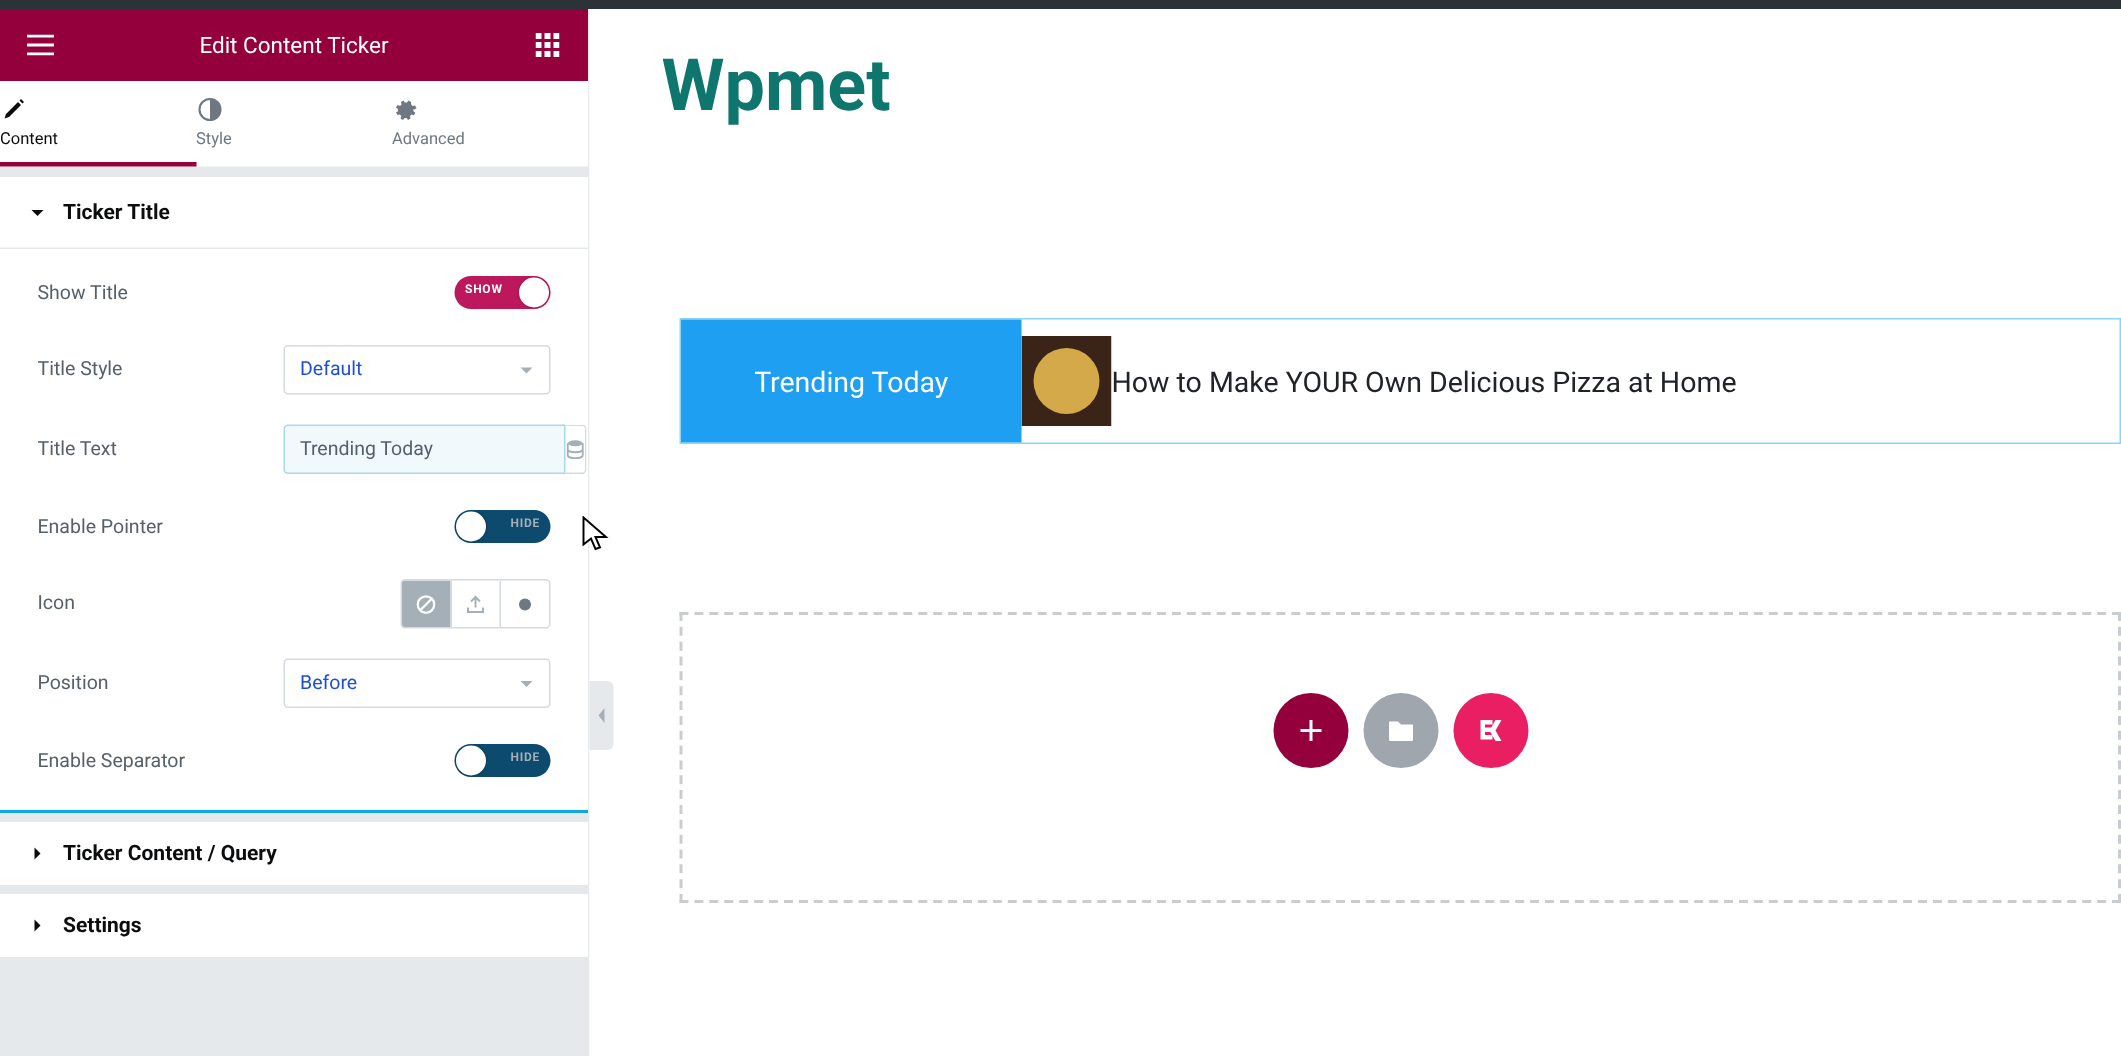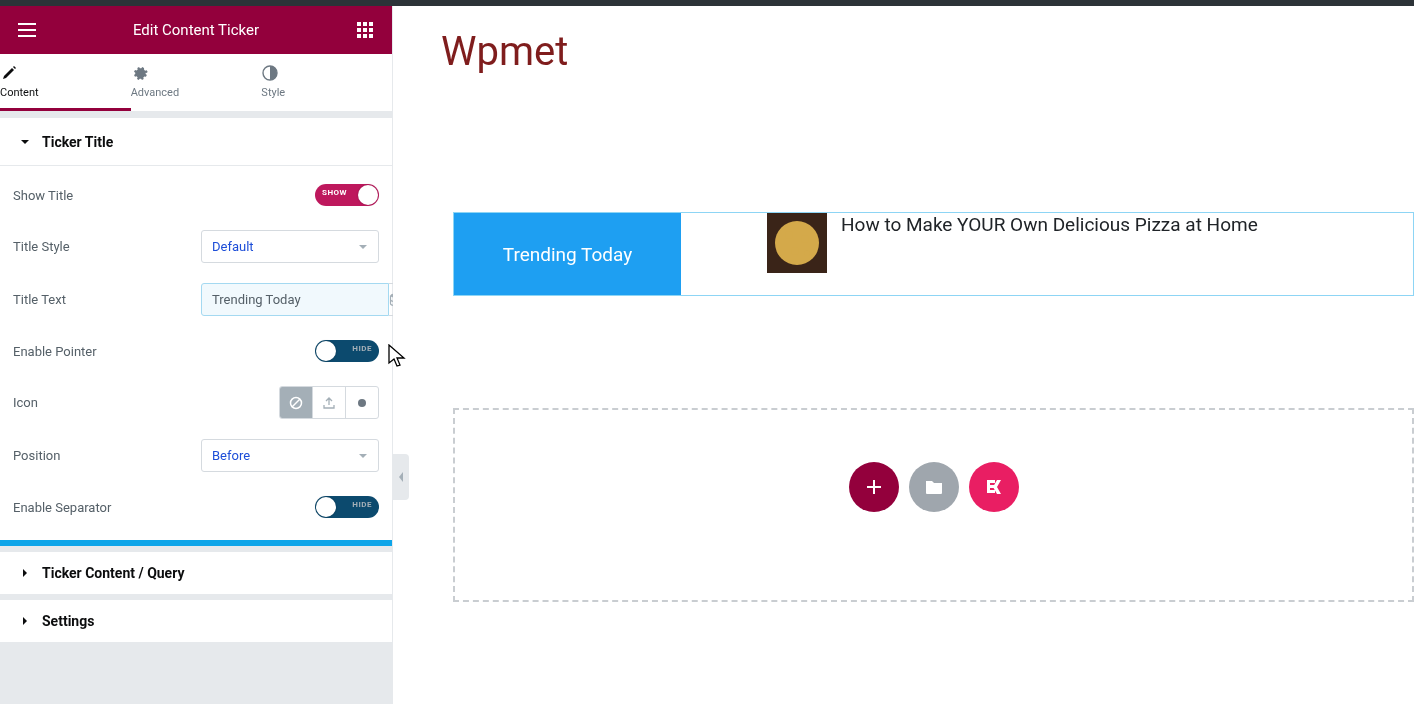--- a/index.html
+++ b/index.html
@@ -14,21 +14,21 @@
 
 .tabs{display:flex;height:58px;border-bottom:1px solid #e6e9ec;background:#fff}
 .tab{flex:1;display:flex;flex-direction:column;justify-content:center;gap:4px;font-size:11px;color:#6d7882;border-bottom:3px solid transparent;cursor:pointer}
 .tab.active{color:#0c0d0e;border-bottom-color:#93003c;background:#fff}
 .tab-ico{width:18px;height:18px;display:flex;align-items:center;justify-content:center}
 
 .section-bar{height:48px;background:#fff;border-bottom:1px solid #e6e9ec;display:flex;align-items:center;gap:12px;padding:16px 20px;font-size:14px;font-weight:700;color:#0c0d0e;cursor:pointer}
 .caret{transition:.15s}
 .section-bar.open .caret{transform:rotate(0deg)}
 
-.controls{padding:14px 13px 18px;display:flex;flex-direction:column;gap:20px;border-bottom:6px solid #0ea5e9}
+.controls{padding:14px 25px 18px;display:flex;flex-direction:column;gap:20px;border-bottom:2px solid #0ea5e9}
 .row{display:flex;align-items:center;justify-content:space-between;min-height:30px}
 .lbl{font-size:13px;color:#556068}
 
 
 .toggle{position:relative;width:64px;height:22px;border-radius:11px;cursor:pointer}
 .toggle.on{background:#be185d}
 .toggle.off{background:#0c4a6e}
 .toggle .knob{position:absolute;top:1px;width:20px;height:20px;border-radius:50%;background:#fff;box-shadow:0 0 2px rgba(0,0,0,.3)}
 .toggle.on .knob{right:1px}
 .toggle.off .knob{left:1px}
@@ -49,24 +49,24 @@
 .choice3>div{flex:1;display:flex;align-items:center;justify-content:center;cursor:pointer;color:#a4afb7;border-right:1px solid #d5dadf}
 .choice3>div:last-child{border-right:none}
 .choice3>div.sel{background:#a4afb7;color:#fff}
 
 .section-strip{height:48px;background:#fff;display:flex;align-items:center;gap:12px;padding:0 20px;font-size:14px;font-weight:700;color:#0c0d0e;cursor:pointer;border-top:6px solid #e6e9ec}
 
 .after-sections{flex:1;background:#e6e9ec}
 
 
 .canvas{position:absolute;top:6px;left:393px;right:0;bottom:0;background:#fff;overflow:hidden}
-.logo{position:absolute;top:22px;left:48px;font-size:40px;font-weight:400;color:#7f1d1d}
+.logo{position:absolute;top:22px;left:48px;font-size:48px;font-weight:700;color:#0f766e}
 .ticker{position:absolute;top:206px;left:60px;right:0;height:84px;border:1px solid #8dd5f5;background:#fff;display:flex;align-items:stretch}
 .ticker-title{width:227px;background:#1e9ff2;color:#fff;display:flex;align-items:center;justify-content:center;font-size:19px}
-.ticker-body{flex:1;display:flex;padding-left:86px;gap:14px}
+.ticker-body{flex:1;display:flex;align-items:center;}
 .thumb{width:60px;height:60px}
 .thumb rect{fill:#3a2418}
 .thumb circle{fill:#d4a94a}
 .ticker-text{font-size:19px;color:#202428}
 
 .dropzone{position:absolute;top:402px;left:60px;right:0;height:194px;border:2px dashed #c9cdd1}
 .dz-buttons{position:absolute;top:52px;left:50%;transform:translateX(-50%);display:flex;gap:10px}
 .circ{width:50px;height:50px;border-radius:50%;display:flex;align-items:center;justify-content:center;color:#fff;cursor:pointer}
 .circ.rose{background:#93003c}
 .circ.gray{background:#9fa6ad}
@@ -111,34 +111,34 @@
     <div class="tab active">
       <span class="tab-ico">
         <svg width="16" height="16" viewBox="0 0 16 16" fill="#0c0d0e">
             <path d="M2 14l1-3 8-8 2 2-8 8-3 1zM12 2l2 2 1-1-2-2-1 1z"></path>
           </svg>
       </span>
       <span>Content</span>
     </div>
     <div class="tab">
       <span class="tab-ico">
-        <svg width="16" height="16" viewBox="0 0 16 16" fill="#6d7882">
-            <path d="M8 5a3 3 0 100 6 3 3 0 000-6zm6.4 3l1.3-1-1-1.7-1.6.4a5 5 0 00-1-1L12 3l-1.7-1-1 1.3a5 5 0 00-1.4 0L7 2 5.3 3l.4 1.6a5 5 0 00-1 1L3 5 2 6.7l1.3 1a5 5 0 000 1.4L2 10l1 1.7 1.6-.4a5 5 0 001 1L5 14l1.7 1 1-1.3a5 5 0 001.4 0L10 15l1.7-1-.4-1.6a5 5 0 001-1l1.6.4 1-1.7-1.3-1a5 5 0 000-1.4z"></path>
-          </svg>
-      </span>
-      <span>Advanced</span>
-    </div>
-    <div class="tab">
-      <span class="tab-ico">
         <svg width="16" height="16" viewBox="0 0 16 16">
             <circle cx="8" cy="8" r="7" fill="none" stroke="#6d7882" stroke-width="1.4"></circle>
             <path d="M8 1a7 7 0 010 14V1z" fill="#6d7882"></path>
           </svg>
       </span>
       <span>Style</span>
+    </div>
+    <div class="tab">
+      <span class="tab-ico">
+        <svg width="16" height="16" viewBox="0 0 16 16" fill="#6d7882">
+            <path d="M8 5a3 3 0 100 6 3 3 0 000-6zm6.4 3l1.3-1-1-1.7-1.6.4a5 5 0 00-1-1L12 3l-1.7-1-1 1.3a5 5 0 00-1.4 0L7 2 5.3 3l.4 1.6a5 5 0 00-1 1L3 5 2 6.7l1.3 1a5 5 0 000 1.4L2 10l1 1.7 1.6-.4a5 5 0 001 1L5 14l1.7 1 1-1.3a5 5 0 001.4 0L10 15l1.7-1-.4-1.6a5 5 0 001-1l1.6.4 1-1.7-1.3-1a5 5 0 000-1.4z"></path>
+          </svg>
+      </span>
+      <span>Advanced</span>
     </div>
   </div>
 
   <div style="height:6px;background:#e6e9ec"></div>
 
   <div class="section-bar open">
     <svg class="caret" width="10" height="10" viewBox="0 0 10 10" fill="#0c0d0e">
         <path d="M1 3l4 4 4-4z"></path>
       </svg>
     <span>Ticker Title</span>

